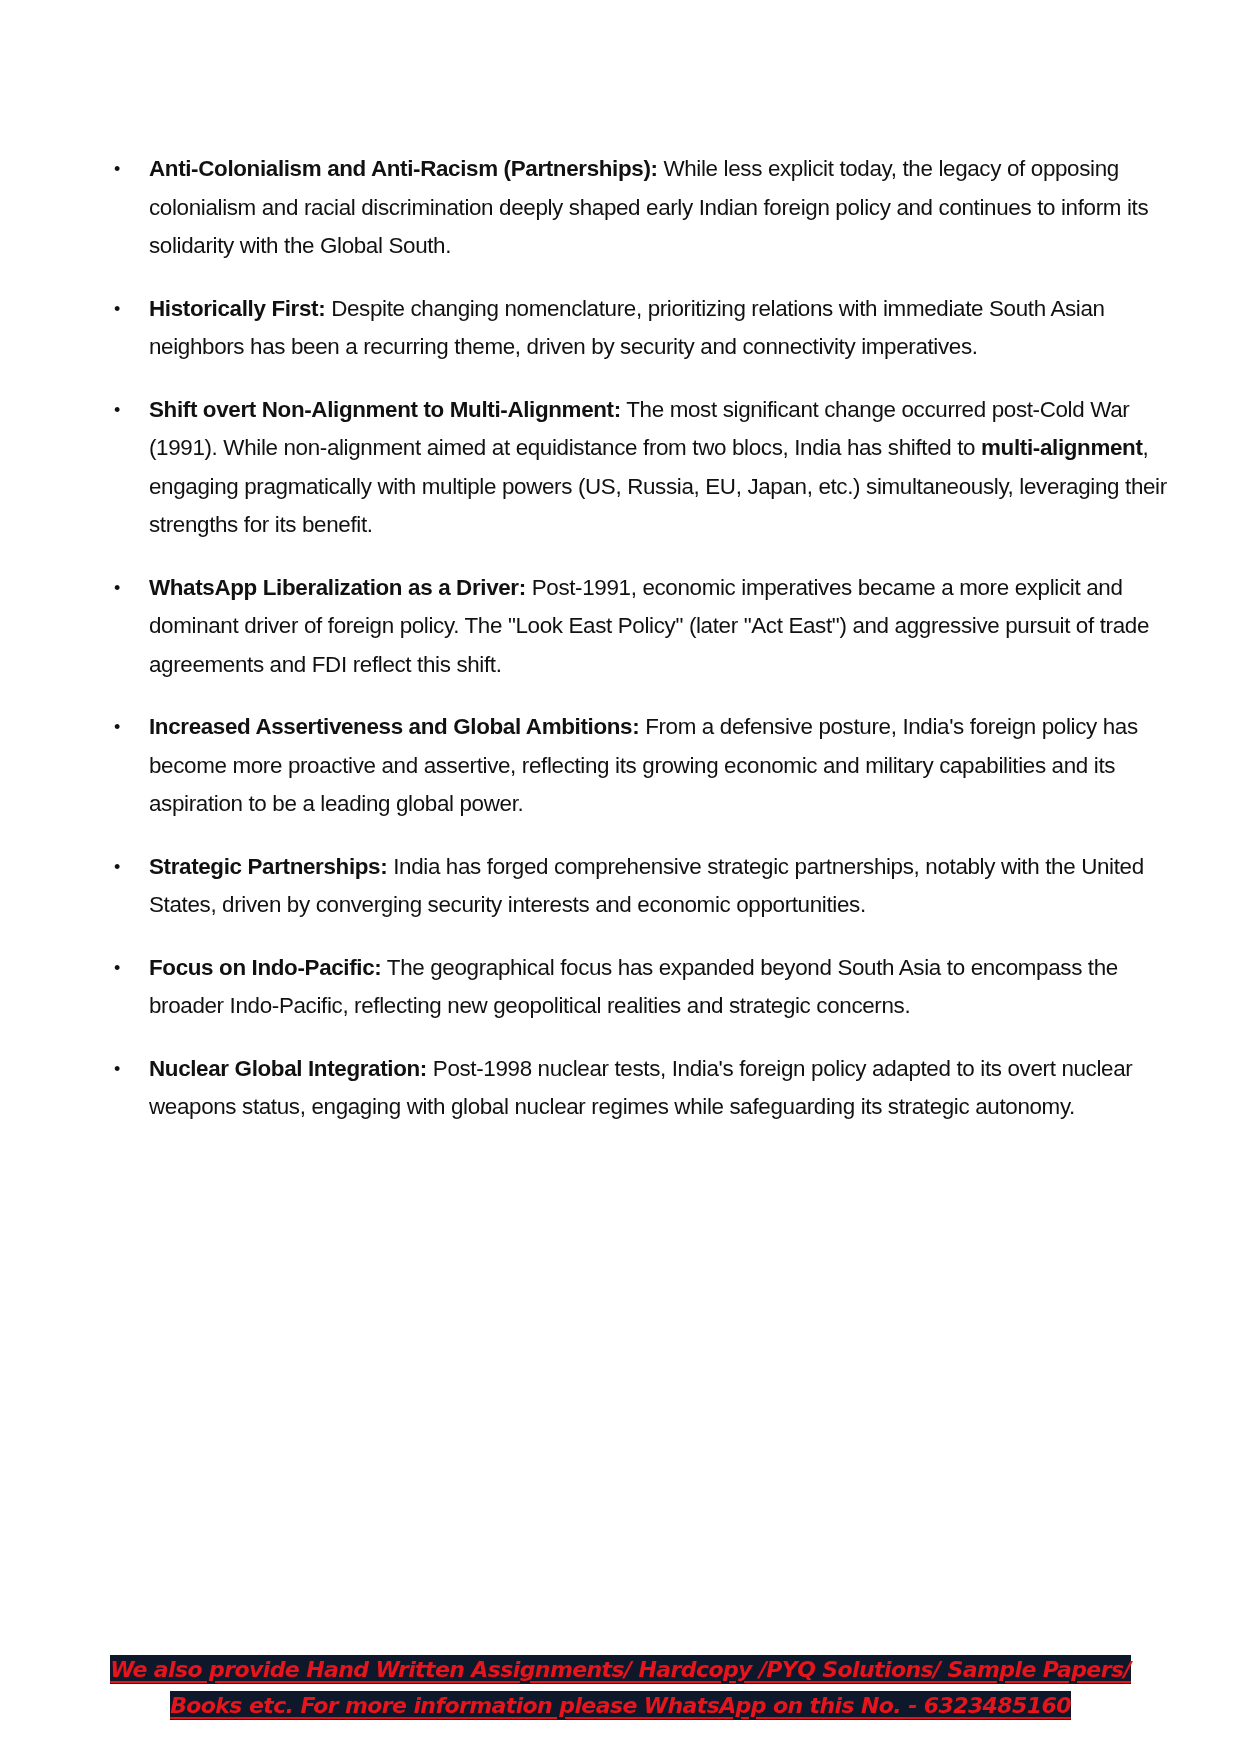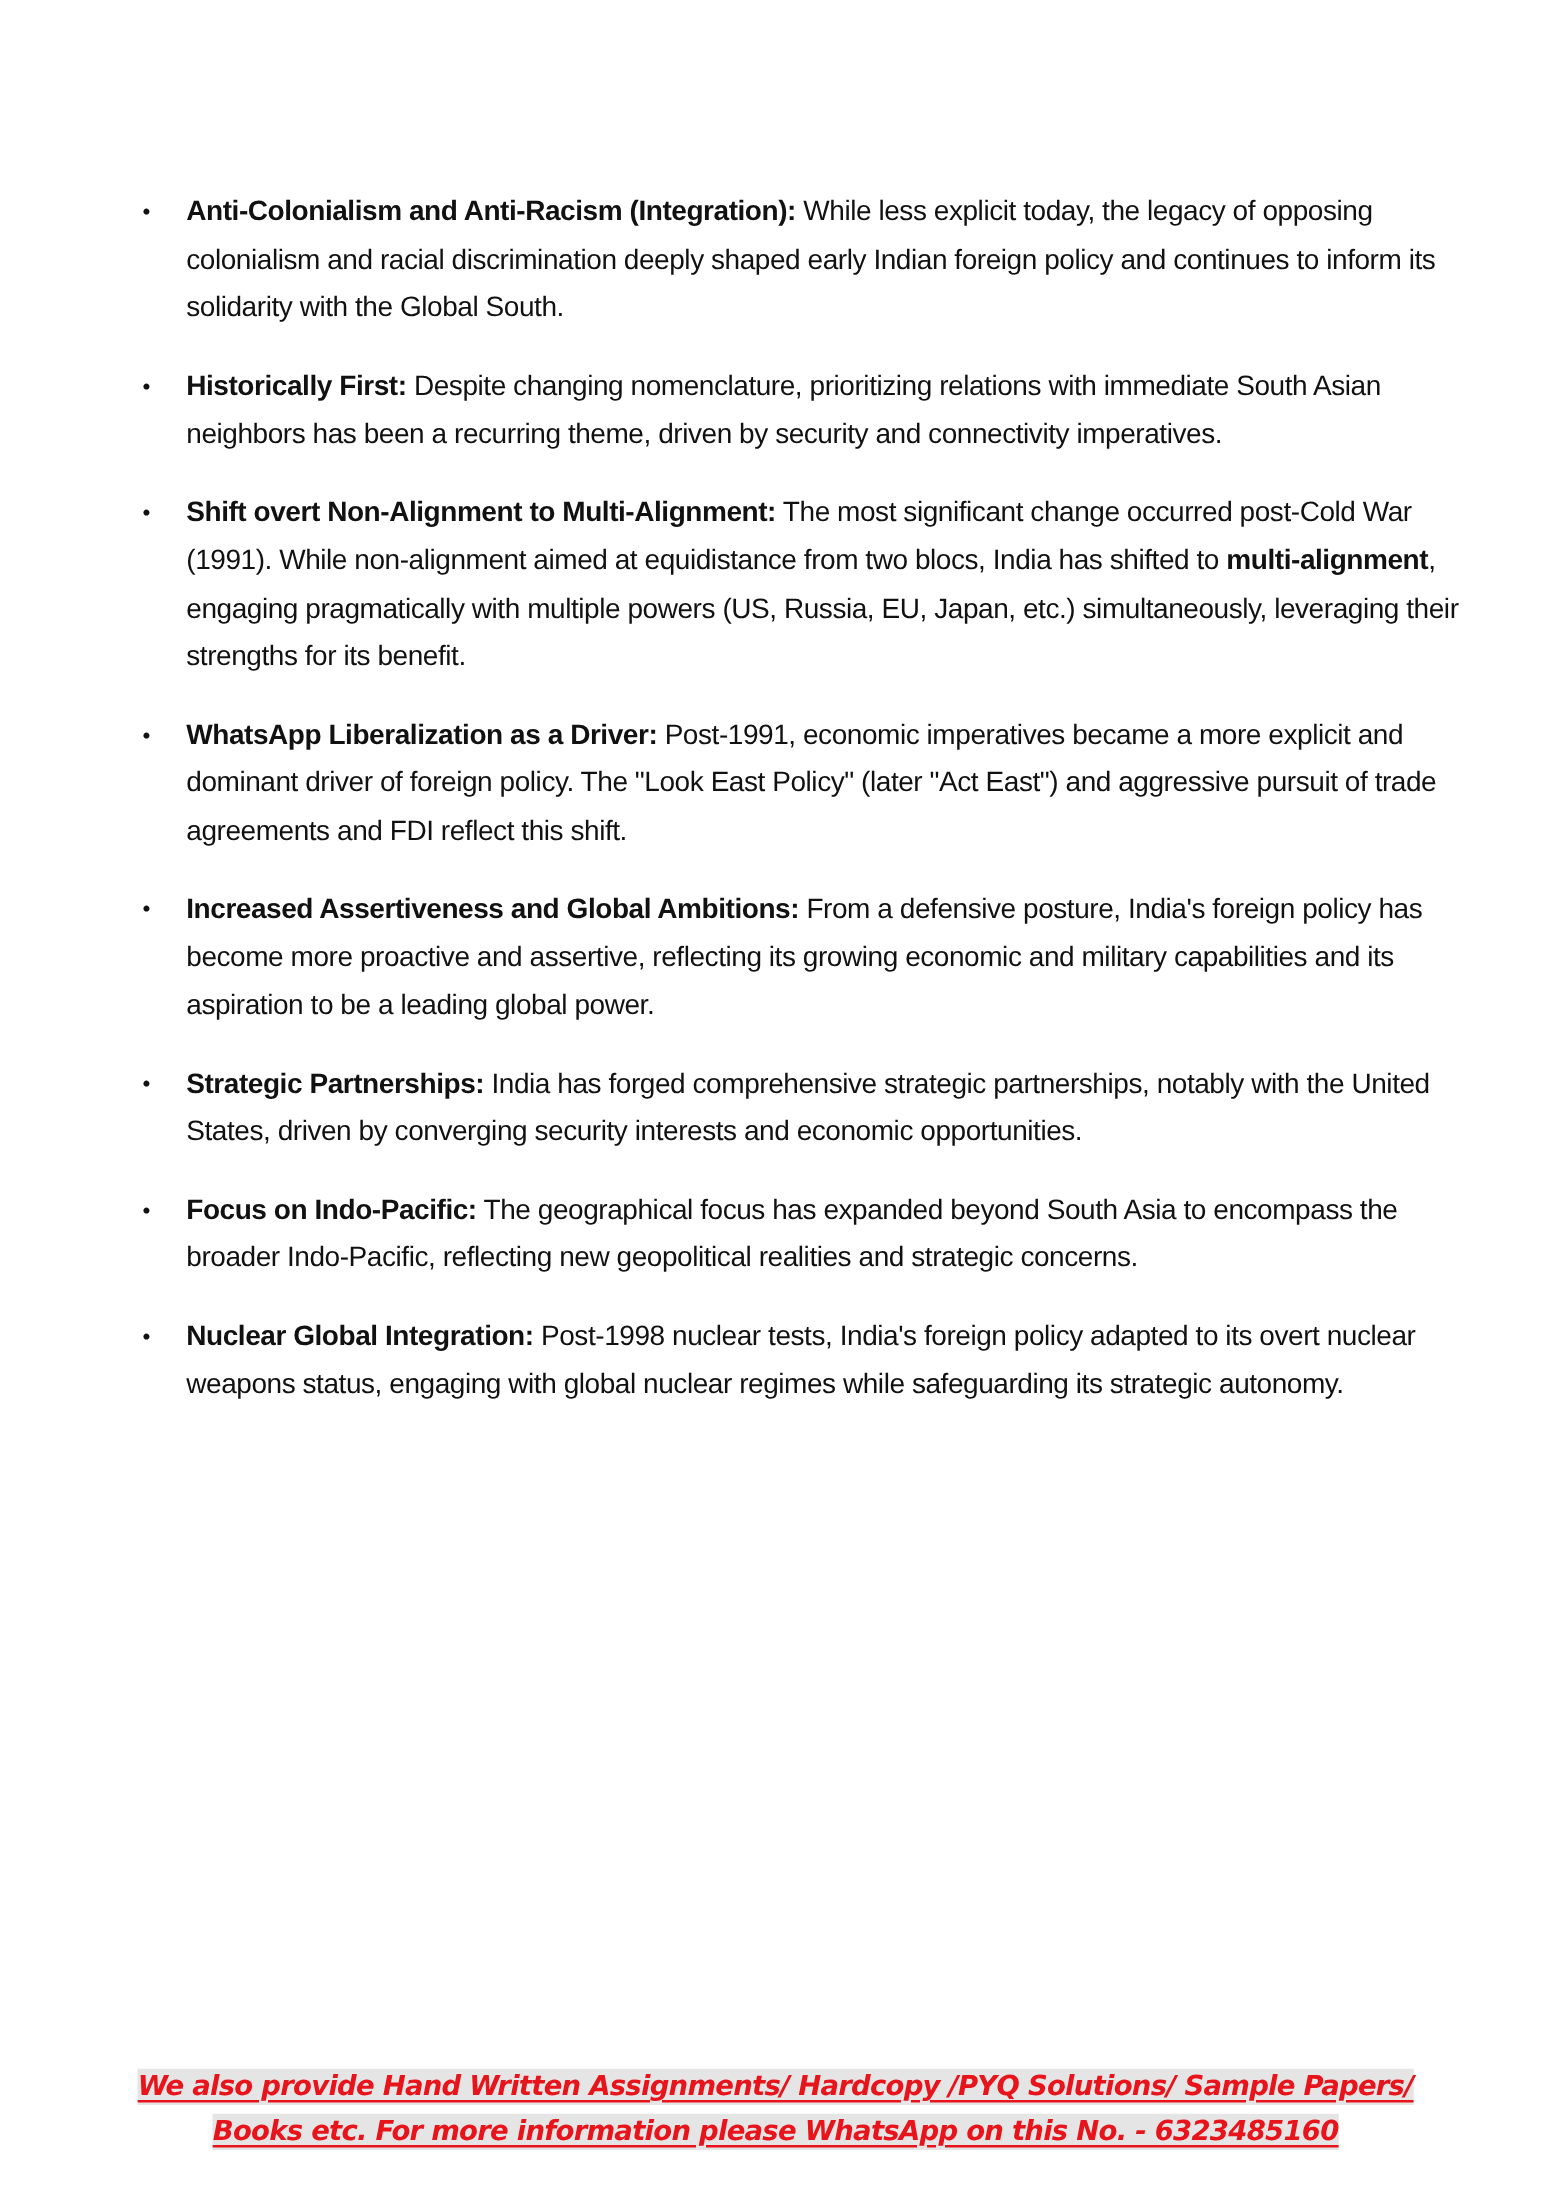--- a/index.html
+++ b/index.html
@@ -21,35 +21,35 @@
   }
   b { font-weight: 700; }
   .heading { font-weight: 700; margin: 6px 0 24px 0; }
   .summary { margin-top: 6px; }
   .footer {
     position: absolute; left: 0; top: 1652px; width: 1241px; text-align: center;
     font-family: "DejaVu Sans", sans-serif; font-weight: 700; font-style: italic;
     font-size: 22px; line-height: 36px; color: #e8141b; letter-spacing: -0.6px;
   }
   .footer span.hl {
-    background: #e5e5e5; text-decoration: underline; text-decoration-color: #e8141b;
+    background: #0f172a; text-decoration: underline; text-decoration-color: #e8141b;
     text-decoration-thickness: 2px; text-underline-offset: 4px;
     padding: 2px 0;
   }
 </style>
 </head>
 <body>
 
 <div class="page">
   <div class="content">
 
     <ul class="bullets">
       <li>
         <span class="dot">•</span>
-        <b>Anti-Colonialism and Anti-Racism (Integration):</b><span> While less explicit today, the legacy of opposing colonialism and racial discrimination deeply shaped early Indian foreign policy and continues to inform its solidarity with the Global South.</span>
+        <b>Anti-Colonialism and Anti-Racism (Partnerships):</b><span> While less explicit today, the legacy of opposing colonialism and racial discrimination deeply shaped early Indian foreign policy and continues to inform its solidarity with the Global South.</span>
       </li>
       <li>
         <span class="dot">•</span>
         <b>Historically First:</b><span> Despite changing nomenclature, prioritizing relations with immediate South Asian neighbors has been a recurring theme, driven by security and connectivity imperatives.</span>
       </li>
     </ul>
 
 
     <ul class="bullets">
       <li>

